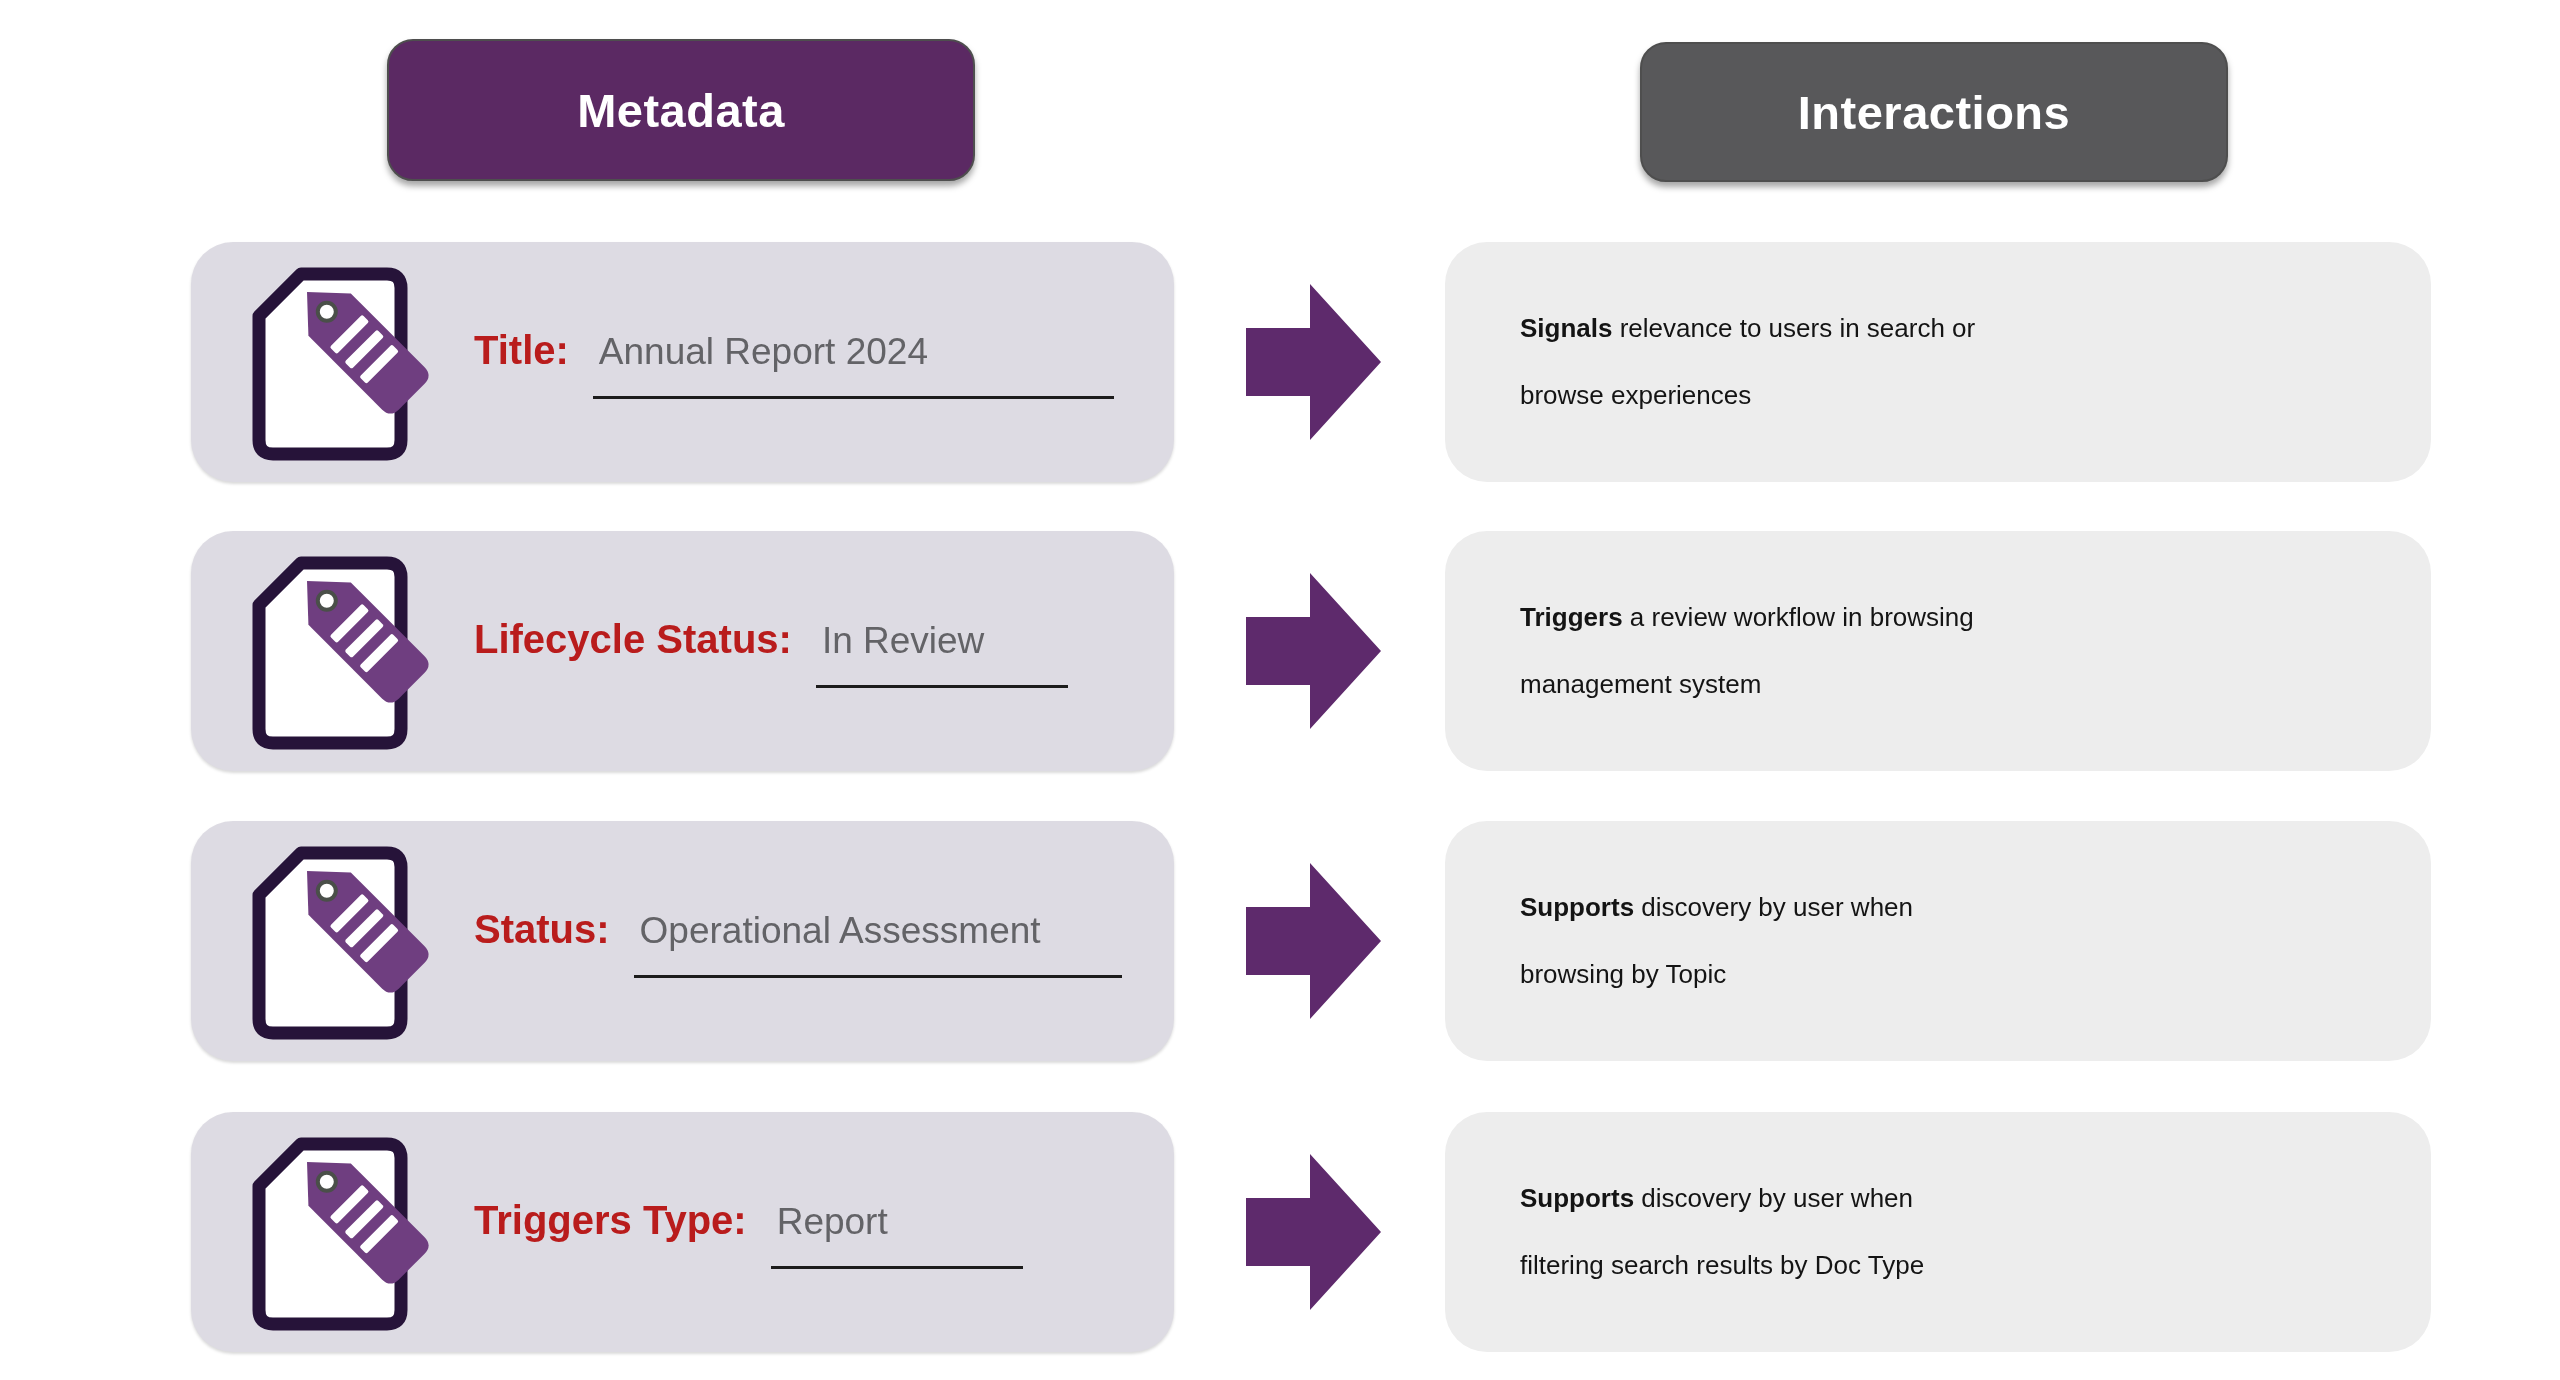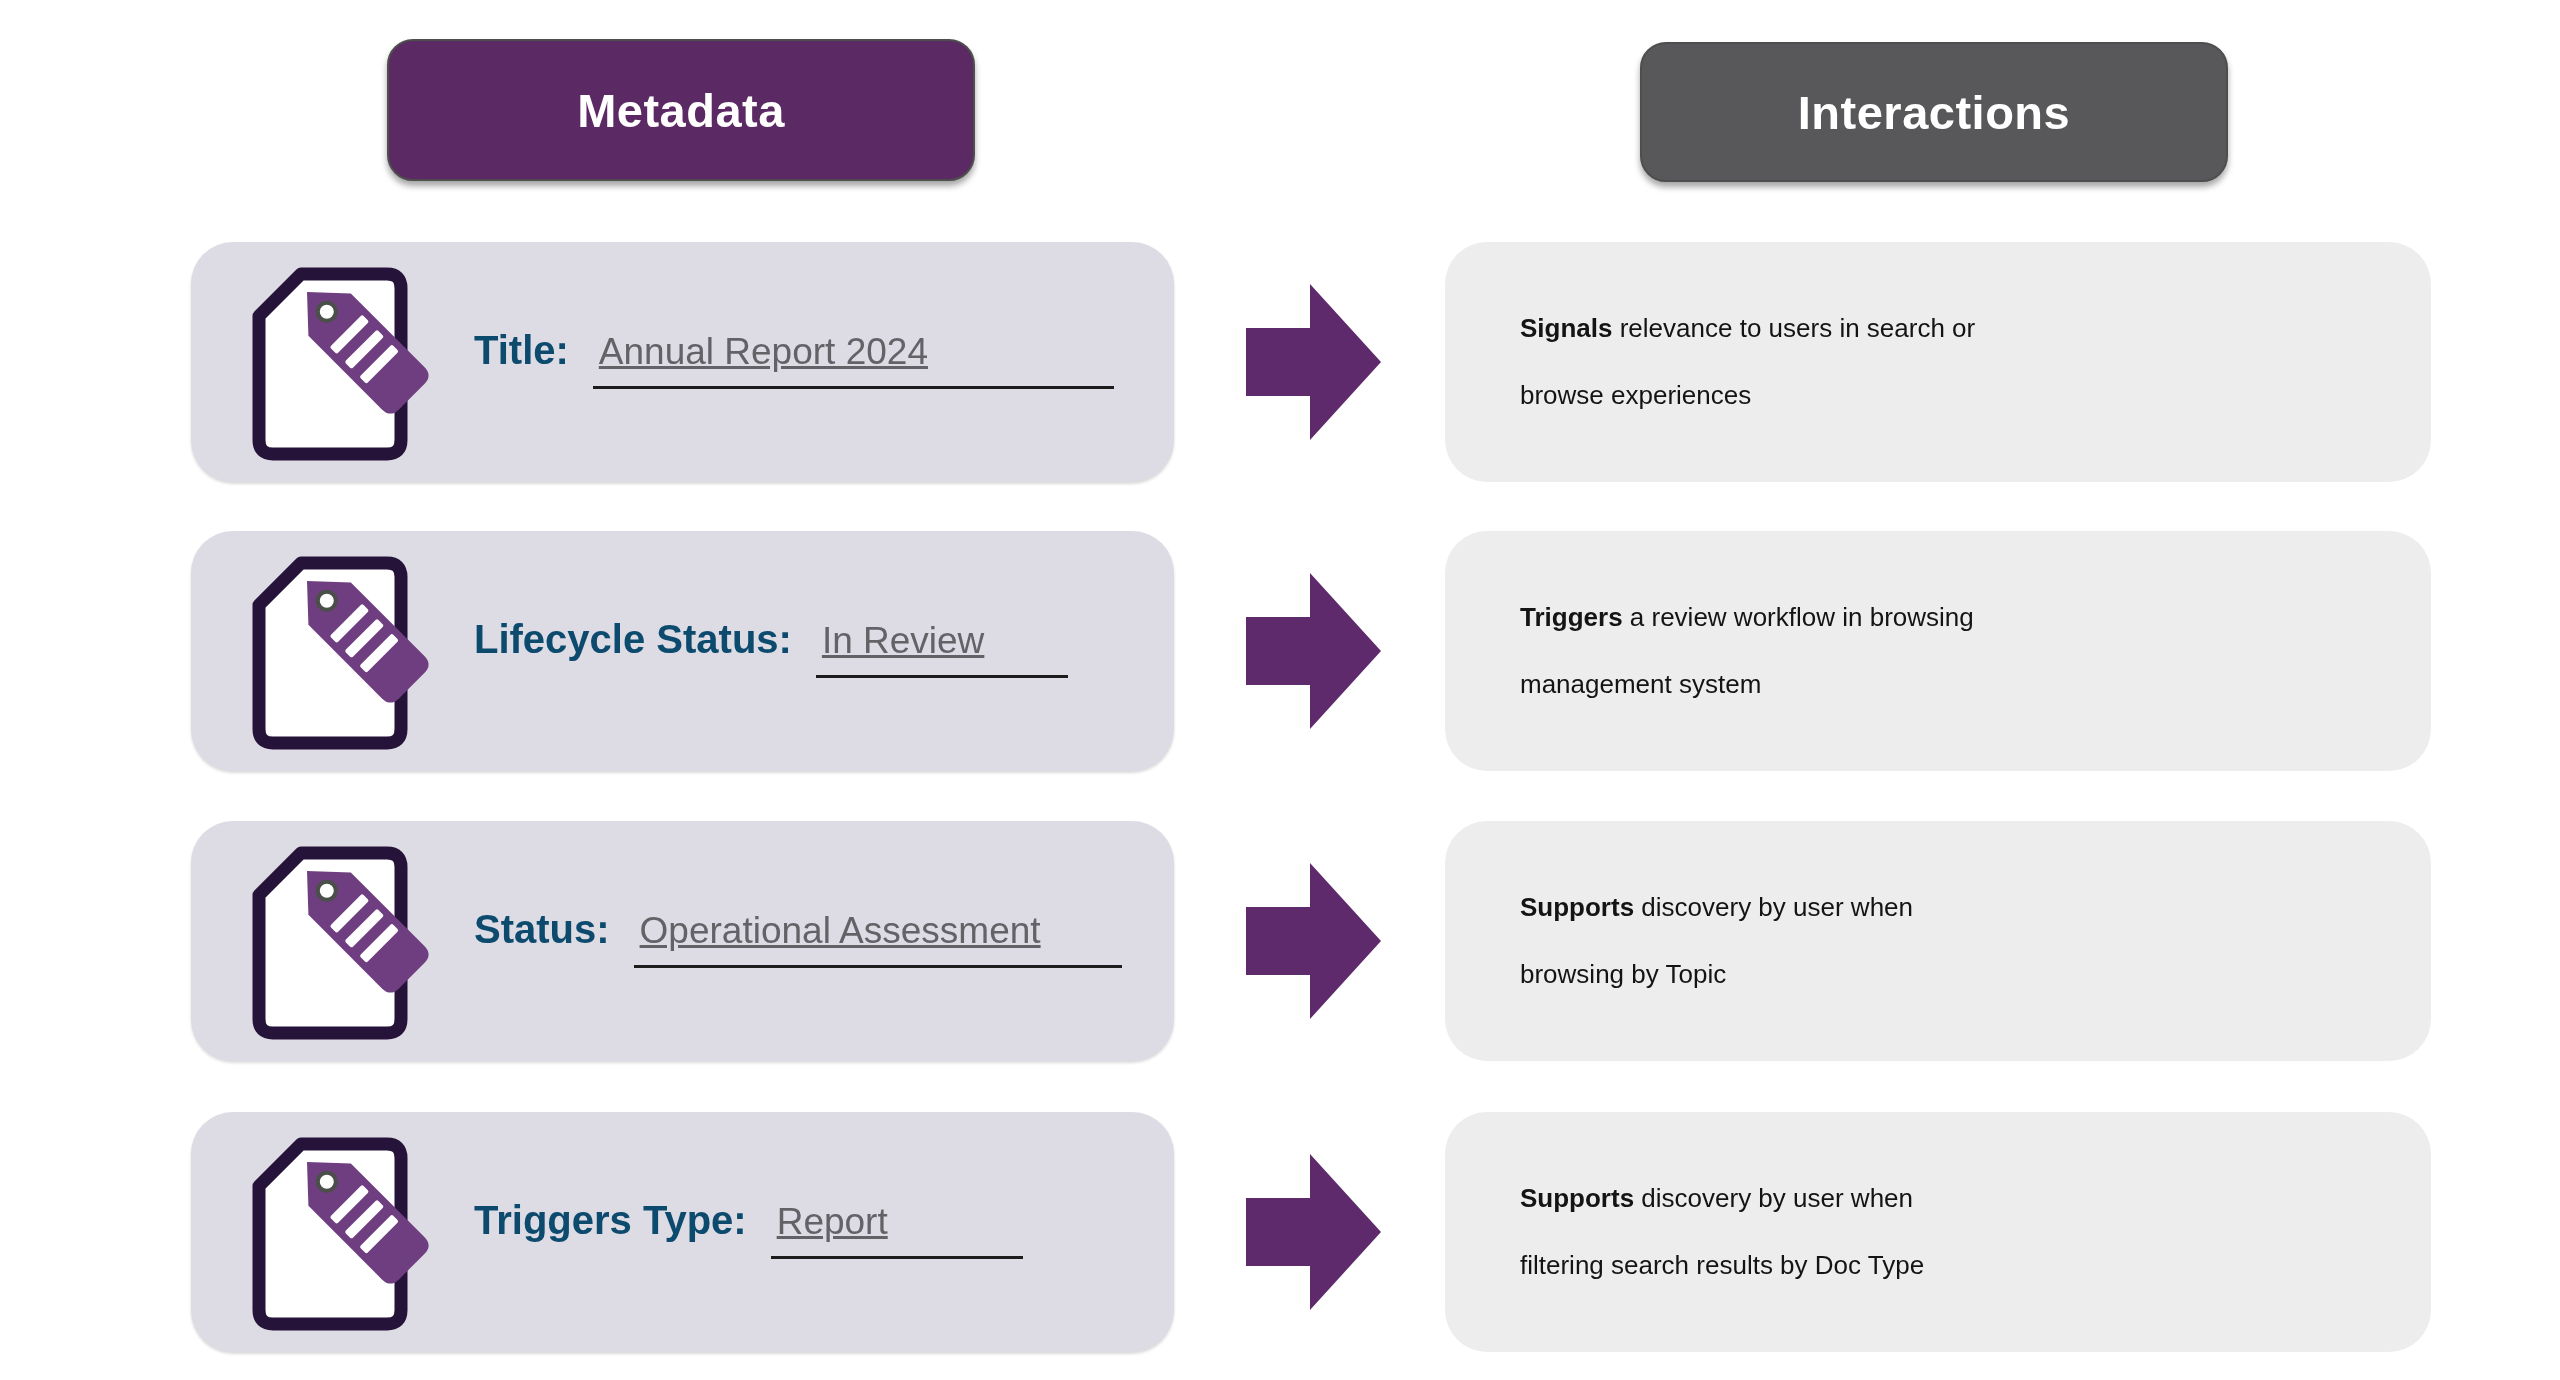--- a/index.html
+++ b/index.html
@@ -48,28 +48,27 @@
   .doc-icon { position: absolute; left: 58px; top: 20px; }
 
   .field-line {
     position: absolute;
     left: 283px; top: 84px;
     display: flex;
     align-items: baseline;
     gap: 24px;
     white-space: nowrap;
   }
-  .field-label { font-weight: 700; font-size: 40px; line-height: 1.2; color: #0c4a6e; }
+  .field-label { font-weight: 700; font-size: 40px; line-height: 1.2; color: #b91c1c; }
   .field-value {
     font-size: 37px; line-height: 1.2;
     color: #636367;
     border-bottom: 3px solid #1c1c1c;
-    padding: 0 10px 12px 6px;
+    padding: 0 10px 22px 6px;
     box-sizing: border-box;
-    text-decoration: underline;
   }
   .row.r0 .field-value { min-width: 521px; }
   .row.r1 .field-value { min-width: 252px; }
   .row.r2 .field-value { min-width: 488px; }
   .row.r3 .field-value { min-width: 252px; }
 
   .arrow { position: absolute; left: 1246px; top: 42px; }
 
   .int-card {
     position: absolute;

